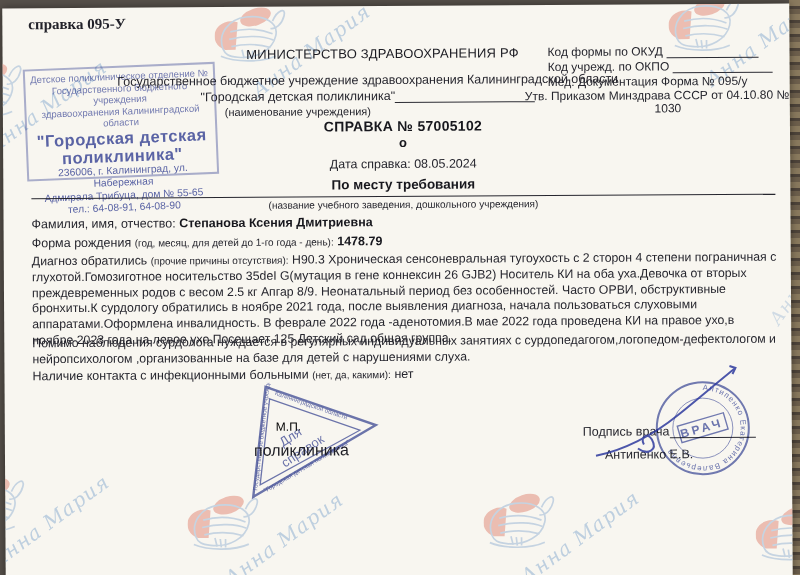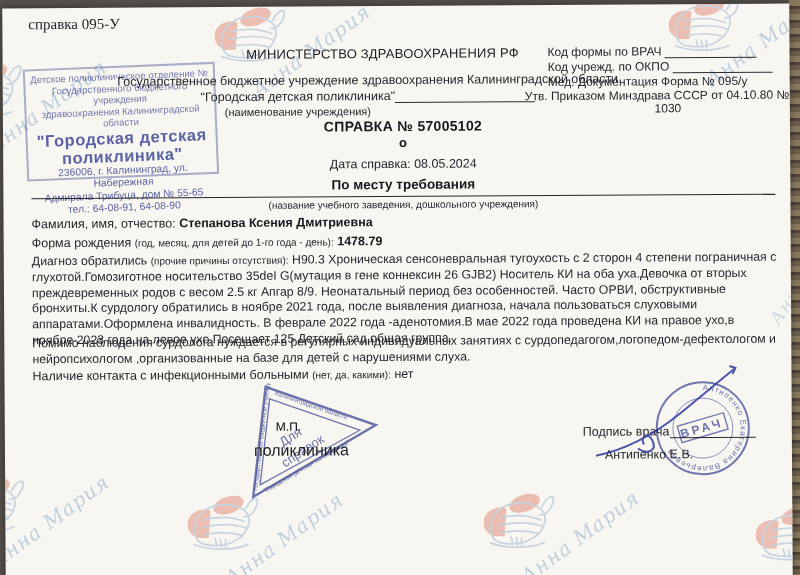--- a/index.html
+++ b/index.html
@@ -14,21 +14,21 @@
   }
   .paper{
     position:absolute;left:4px;top:6px;width:787px;height:578px;
     background:#f8f6f0;
     transform:rotate(-0.35deg);transform-origin:50% 50%;
     overflow:hidden;
     box-shadow:0 0 8px rgba(0,0,0,.45);
     color:#26262e;
   }
   .abs{position:absolute;}
-  .serif{font-family:"Liberation Serif",serif;}
+  .serif{font-family:"Liberation Serif",serif;font-weight:bold;}
   .center{text-align:center;}
   .small{font-size:10px;}
   .b{font-weight:bold;color:#17171d;}
 
   .sheet-label{left:26px;top:8px;font-size:15px;color:#22222a;}
   .url{right:12px;top:10px;font-size:14.5px;color:#1d1d24;}
   .ministry{left:170px;top:40px;width:420px;font-size:13px;letter-spacing:.2px;color:#1b1b22;}
   .org-line{left:85px;top:67px;width:560px;font-size:12.5px;}
   .org-name{left:130px;top:83px;width:330px;font-size:12.5px;}
   .org-underline{left:392px;top:96px;width:140px;border-bottom:1.4px solid #2c2c34;}
@@ -165,21 +165,21 @@
     <span class="wm-script">Анна Мария</span>
   </div>
 
   <div class="abs serif sheet-label">справка 095-У</div>
   <div class="abs ministry center">МИНИСТЕРСТВО ЗДРАВООХРАНЕНИЯ РФ</div>
   <div class="abs org-line center">Государственное бюджетное учреждение здравоохранения Калининградской области</div>
   <div class="abs org-name center">"Городская детская поликлиника"</div>
   <div class="abs org-underline"></div>
   <div class="abs org-caption center">(наименование учреждения)</div>
 
-  <div class="abs hr-okud"><span>Код формы по ВРАЧ</span> <span class="blank" style="width:92px"></span></div>
+  <div class="abs hr-okud"><span>Код формы по ОКУД</span> <span class="blank" style="width:92px"></span></div>
   <div class="abs hr-okpo"><span>Код учрежд. по ОКПО</span> <span class="blank" style="width:100px"></span></div>
   <div class="abs hr-meddoc">Мед. Документация Форма № 095/у</div>
   <div class="abs hr-appr1">Утв. Приказом Минздрава СССР от 04.10.80 №</div>
   <div class="abs hr-appr2 center">1030</div>
 
   <div class="abs clinic-stamp">
     <div class="s1">Детское поликлиническое отделение №</div>
     <div class="s1">Государственного бюджетного учреждения</div>
     <div class="s1">здравоохранения Калининградской области</div>
     <div class="nm">"Городская детская</div>

